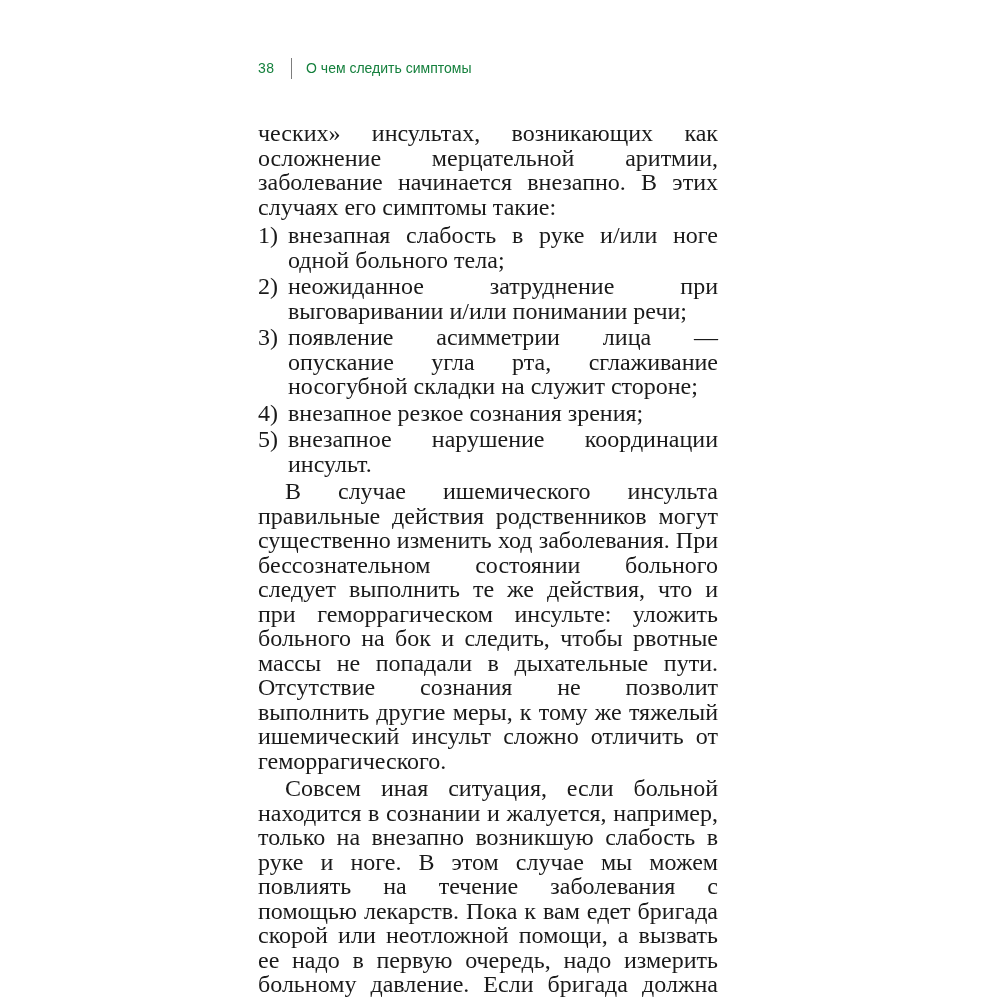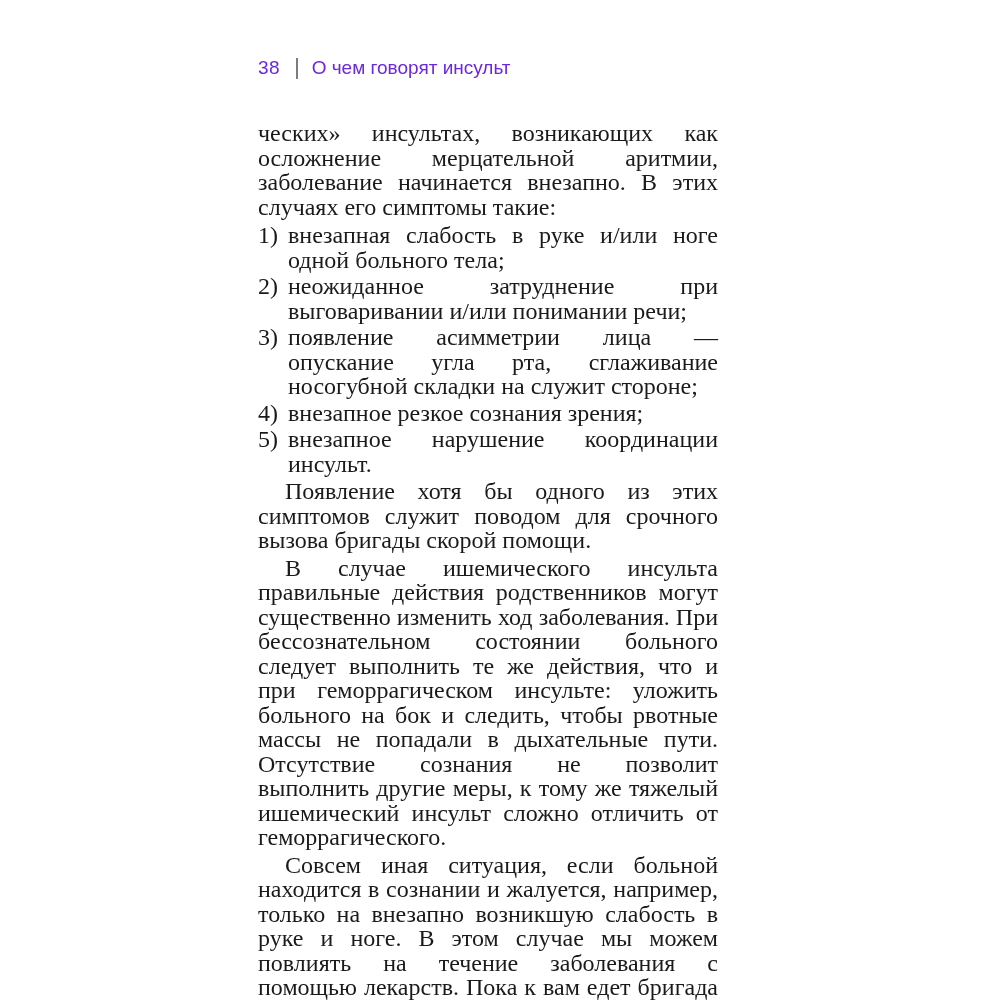--- a/index.html
+++ b/index.html
@@ -14,25 +14,25 @@
     overflow: hidden;
   }
   .page {
     position: absolute;
     left: 258px;
     top: 57px;
     width: 460px;
   }
   .page-header {
     display: flex;
-    align-items: flex-end;
+    align-items: center;
     font-family: "Liberation Sans", "DejaVu Sans", sans-serif;
-    font-size: 19px;
+    font-size: 14px;
     font-weight: 500;
-    color: #6d28d9;
+    color: #15803d;
     height: 22px;
   }
   .page-number {
     letter-spacing: 0.5px;
   }
   .header-divider {
     width: 1.5px;
     height: 21px;
     background: #7d7d7d;
     margin-left: 16px;
@@ -71,21 +71,21 @@
   }
 </style>
 </head>
 <body>
 
 <div class="page">
 
   <header class="page-header">
     <span class="page-number">38</span>
     <span class="header-divider"></span>
-    <span class="running-title">О чем говорят инсульт</span>
+    <span class="running-title">О чем следить симптомы</span>
   </header>
 
   <main class="page-body">
 
     <p class="para-continuation">ческих» инсультах, возникающих как осложнение мерцательной аритмии, заболевание начинается внезапно. В этих случаях его симптомы такие:</p>
 
     <ol class="symptom-list">
       <li>
         <span class="list-num">1)</span>
         <span class="list-txt">внезапная слабость в руке и/или ноге одной больного тела;</span>
@@ -101,18 +101,17 @@
       <li>
         <span class="list-num">4)</span>
         <span class="list-txt">внезапное резкое сознания зрения;</span>
       </li>
       <li>
         <span class="list-num">5)</span>
         <span class="list-txt">внезапное нарушение координации инсульт.</span>
       </li>
     </ol>
 
-    <p class="para-indent">Появление хотя бы одного из этих симптомов служит поводом для срочного вызова бригады скорой помощи.</p>
     <p class="para-indent">В случае ишемического инсульта правильные действия родственников могут существенно изменить ход заболевания. При бессознательном состоянии больного следует выполнить те же действия, что и при геморрагическом инсульте: уложить больного на бок и следить, чтобы рвотные массы не попадали в дыхательные пути. Отсутствие сознания не позволит выполнить другие меры, к тому же тяжелый ишемический инсульт сложно отличить от геморрагического.</p>
     <p class="para-indent">Совсем иная ситуация, если больной находится в сознании и жалуется, например, только на внезапно возникшую слабость в руке и ноге. В этом случае мы можем повлиять на течение заболевания с помощью лекарств. Пока к вам едет бригада скорой или неотложной помощи, а вызвать ее надо в первую очередь, надо измерить больному давление. Если бригада должна приехать в ближайшие 30–60 минут, самостоятельно снижать давление нецелесообразно.</p>
 
   </main>
 </div>
 
 </body></html>

